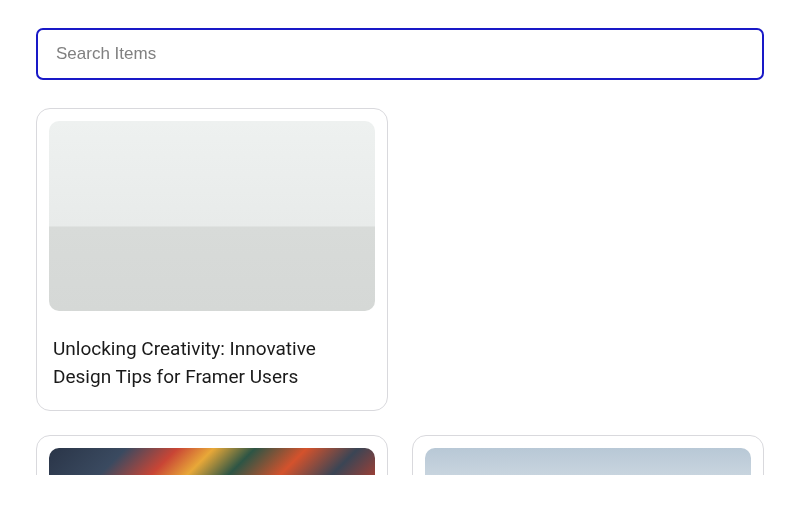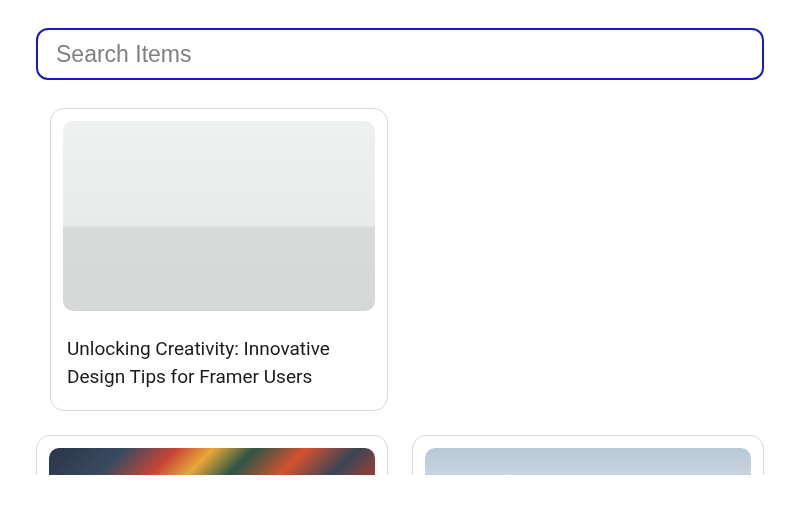--- a/index.html
+++ b/index.html
@@ -14,40 +14,39 @@
       width: 800px;
     }
     .search-container {
       margin-bottom: 28px;
     }
     .search-input {
       width: 100%;
       height: 52px;
       padding: 0 18px;
       border: 2px solid #1919c7;
-      border-radius: 12px;
-      font-size: 23px;
+      border-radius: 7px;
+      font-size: 17px;
       color: #333;
       outline: none;
       background: #fff;
     }
     .search-input::placeholder {
       color: #808080;
     }
     .grid {
       display: grid;
       grid-template-columns: 1fr 1fr;
       gap: 24px;
     }
     .card {
       border: 1px solid #d9d9dd;
       border-radius: 14px;
       padding: 12px;
       background: #fff;
-      margin-left: 14px;
     }
     .card-image {
       width: 100%;
       height: 190px;
       border-radius: 10px;
       overflow: hidden;
       margin-bottom: 24px;
     }
     .card-title {
       font-size: 19px;

